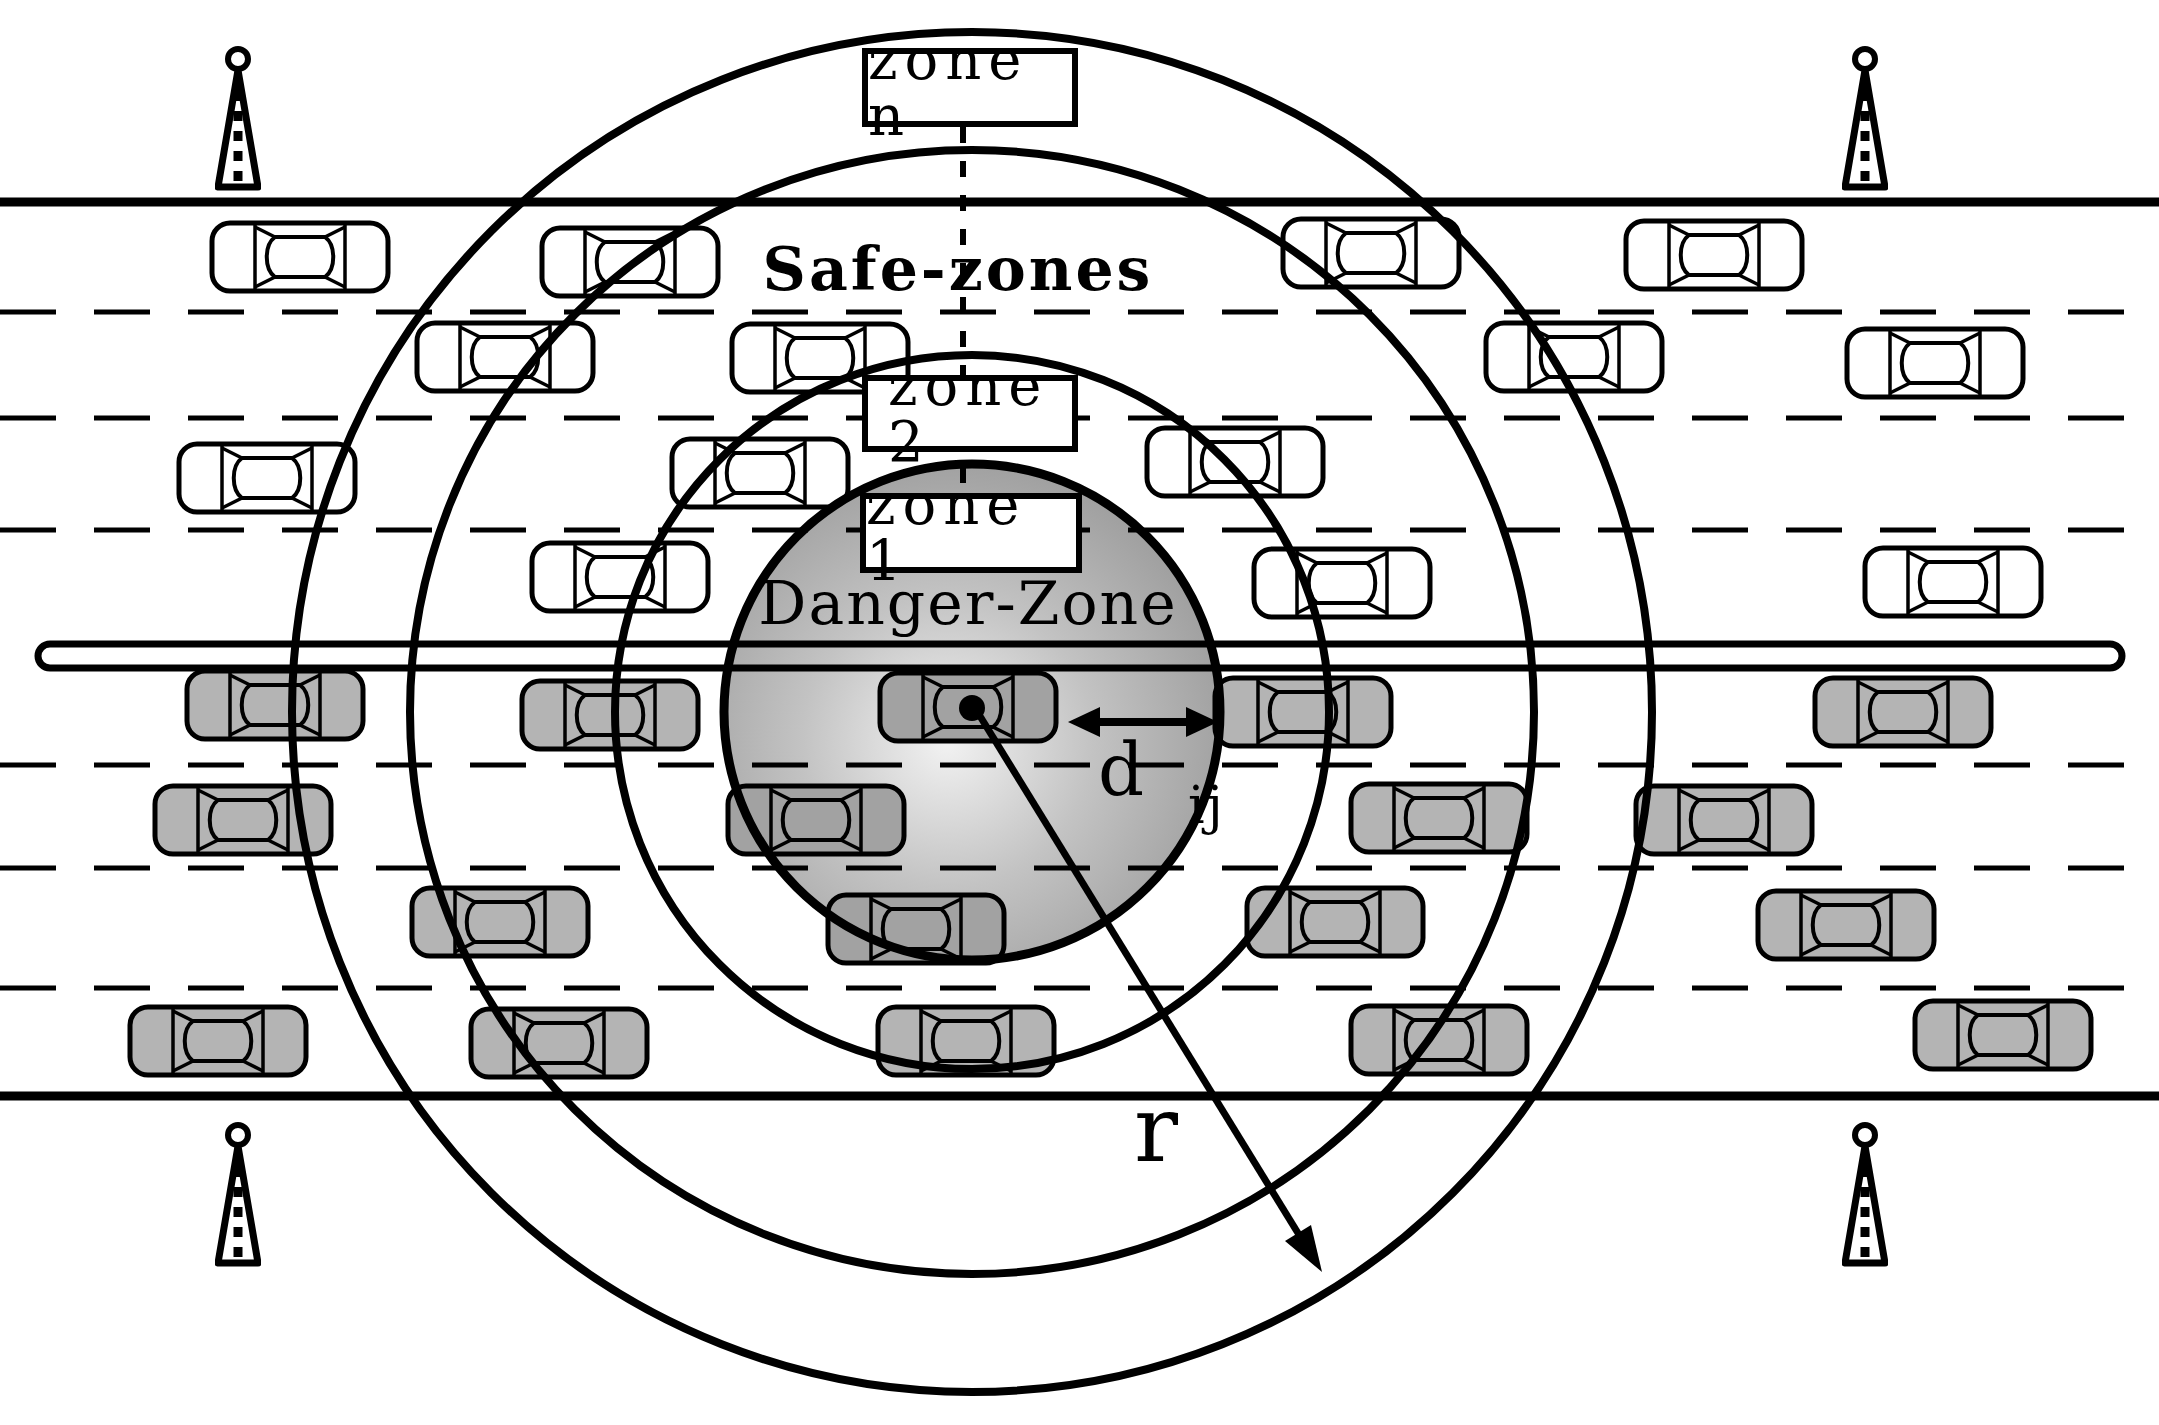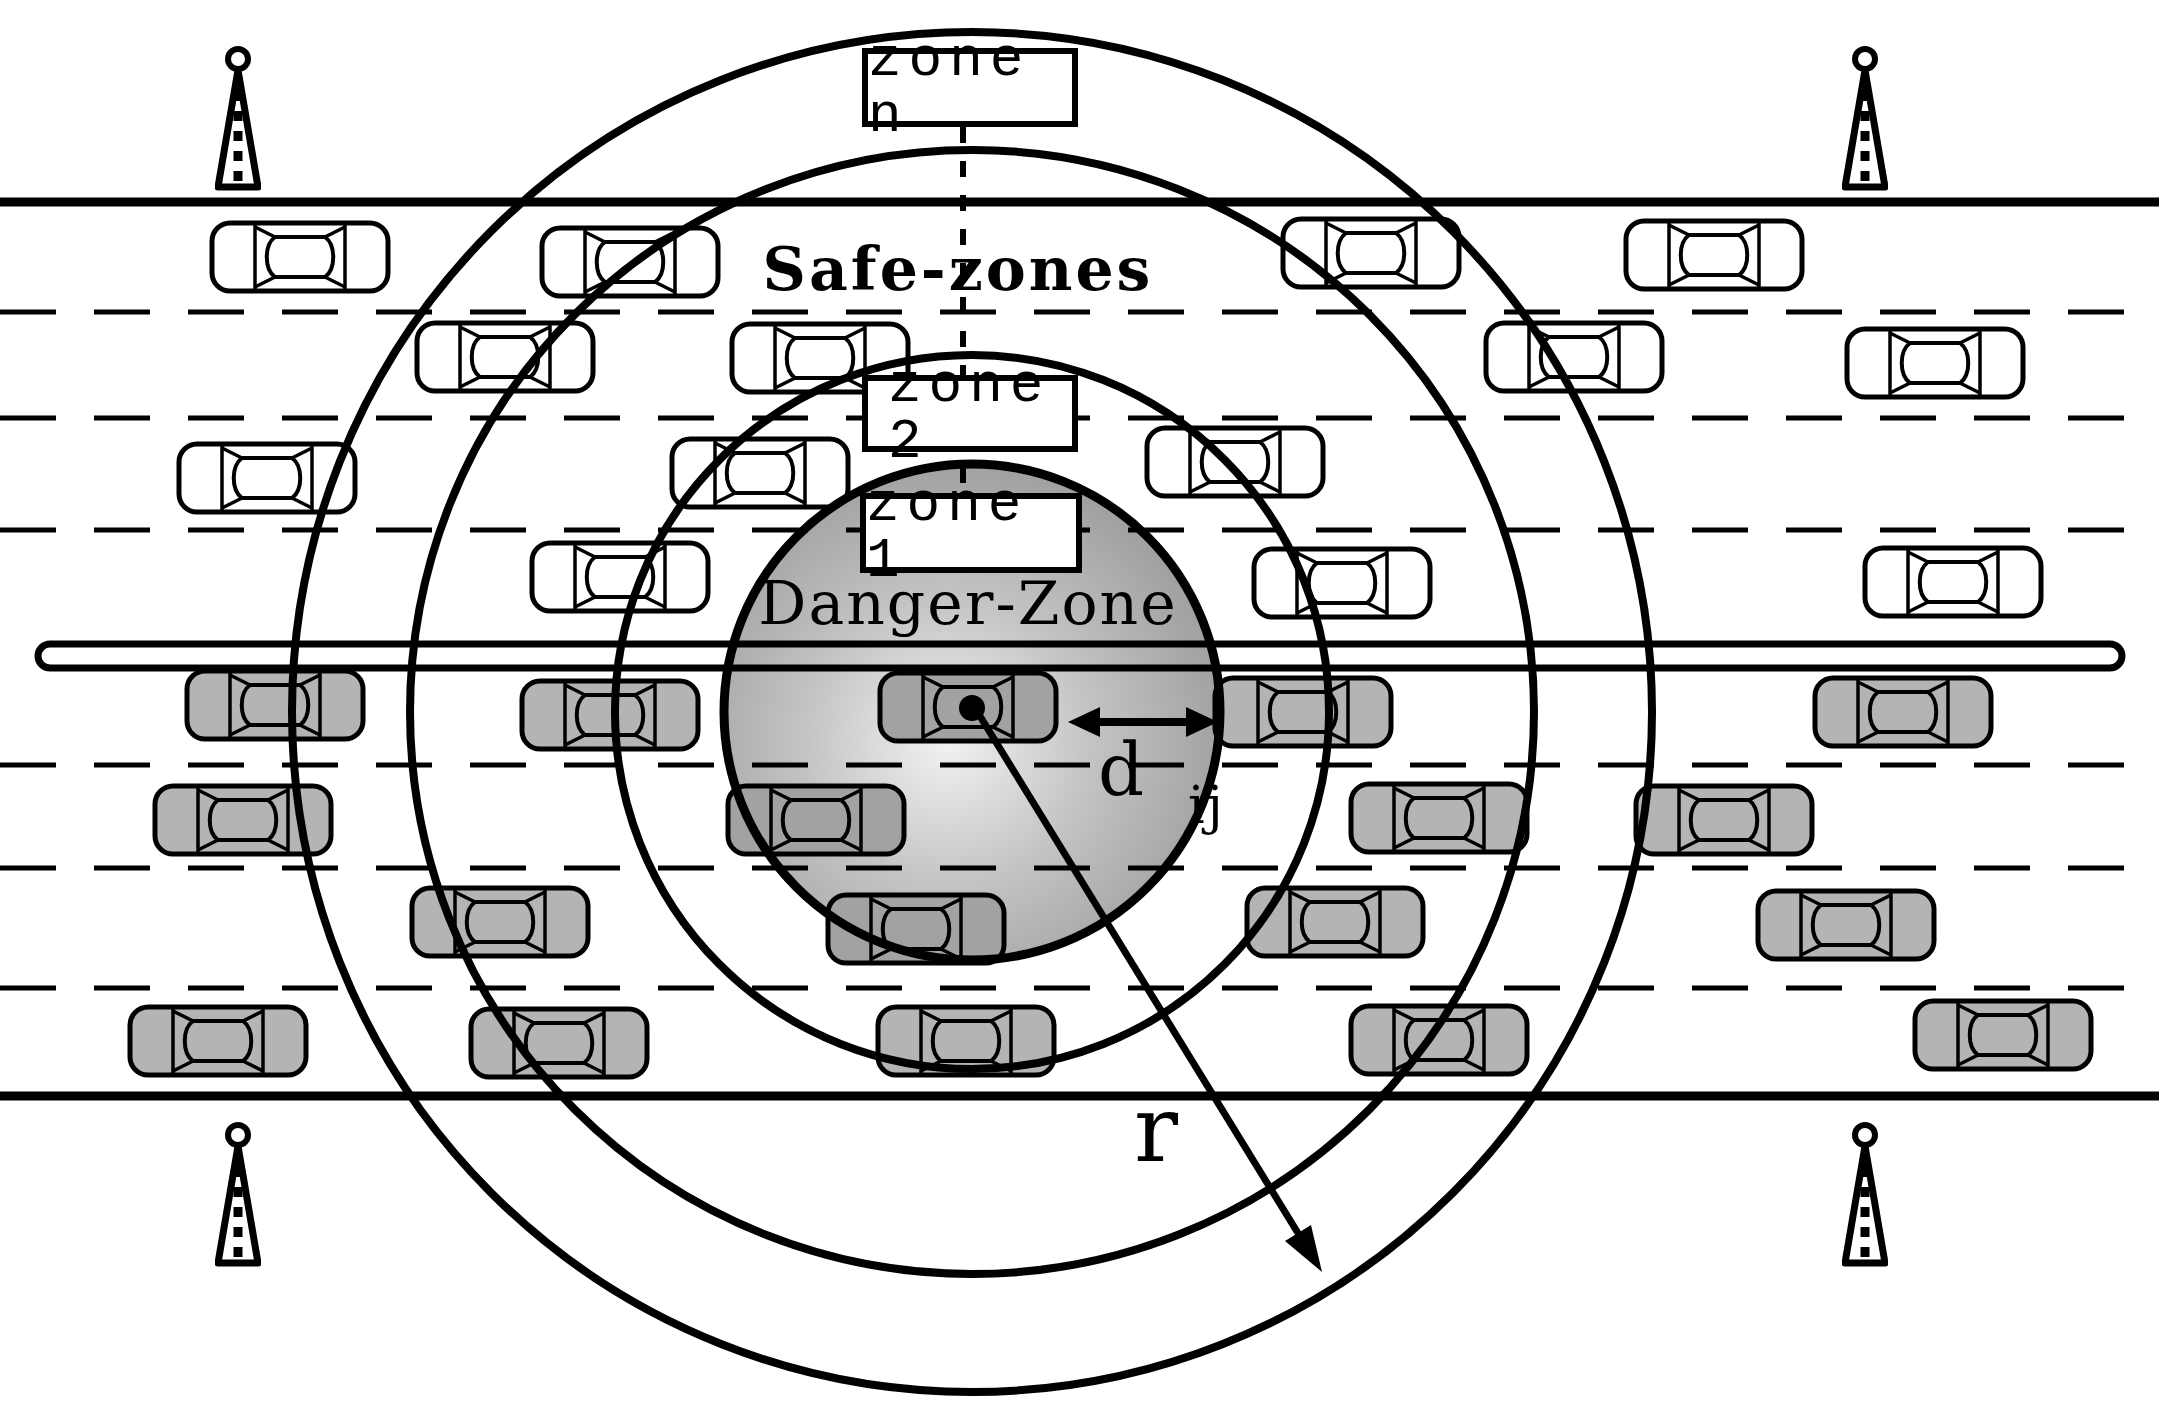--- a/index.html
+++ b/index.html
@@ -2,21 +2,21 @@
 <html><head>
 <meta charset="utf-8">
 <style>
   html,body{margin:0;padding:0;background:#fff;}
   .stage{position:relative;width:2159px;height:1425px;background:#fff;overflow:hidden;
          font-family:"DejaVu Serif","Liberation Serif",serif;color:#000;}
   .stage svg{position:absolute;left:0;top:0;}
   .lbl{position:absolute;white-space:nowrap;color:#000;}
   .zone-box{position:absolute;box-sizing:border-box;background:#fff;border:6px solid #000;
             display:flex;align-items:center;justify-content:center;
-            font-size:56px;letter-spacing:7px;line-height:1;font-family:Liberation Mono, monospace;}
+            font-size:56px;letter-spacing:7px;line-height:1;}
   .zone-n-box{left:862px;top:48px;width:216px;height:79px;}
   .zone-2-box{left:862px;top:375px;width:216px;height:77px;padding-left:20px;}
   .zone-1-box{left:860px;top:493px;width:222px;height:80px;}
   .safe-zones{left:958px;top:234px;transform:translateX(-50%);font-size:60px;letter-spacing:3px;font-weight:bold;}
   .danger-zone{left:968px;top:568px;transform:translateX(-50%);font-size:60px;letter-spacing:2px;}
   .r-label{left:1134px;top:1076px;font-size:92px;}
   .dij-label{left:1098px;top:734px;font-size:72px;line-height:1;}
   .dij-label sub{font-size:52px;vertical-align:-28px;letter-spacing:2px;margin-left:44px;}
 </style>
 </head>

